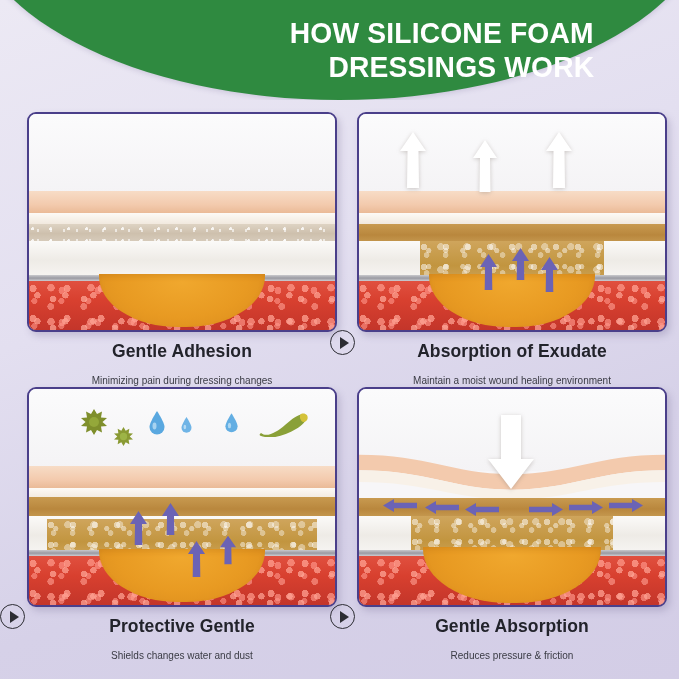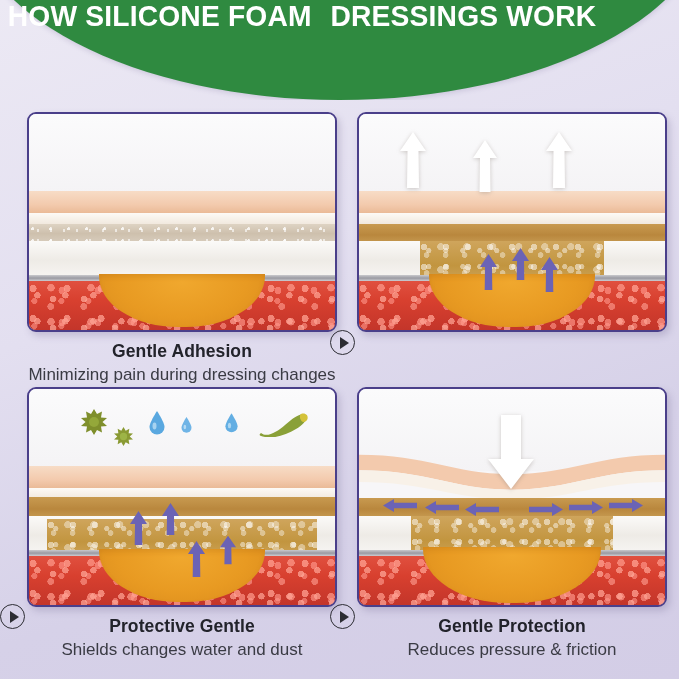--- a/index.html
+++ b/index.html
@@ -20,21 +20,21 @@
     overflow:hidden; pointer-events:none;
   }
   .banner{
     position:absolute; left:0; top:0; width:747px; height:196px;
     background:#2f8a40;
     border-radius:0 0 50% 50%/0 0 100% 100%;
     box-shadow:0 2px 5px rgba(90,80,130,.18);
   }
   .banner-text{
     position:absolute; top:0; left:0; width:603px; height:100px;
-    display:flex; align-items:flex-start; justify-content:center;
+    display:flex; flex-direction:column; align-items:flex-end; justify-content:center;
     gap:1px; z-index:5;
   }
   .banner-text div{
     color:#ffffff; font-weight:bold; font-size:30px; letter-spacing:.2px;
     font-family:"Liberation Sans", sans-serif;
     transform:scaleX(.94); line-height:1.08;
     text-align:center; white-space:nowrap;
   }
   
   .grid{
@@ -110,21 +110,21 @@
   .parrow{ position:absolute; }
   
   .germ{ position:absolute; }
   
   .cap{ width:310px; text-align:center; margin-top:9px; }
   .cap .t{
     font-size:17.5px; font-weight:bold; color:#22232b;
     letter-spacing:.1px; line-height:1.25;
   }
   .cap .s{
-    font-size:17px; color:#3a3b44; margin-top:1px; line-height:1.25;
+    font-size:10px; color:#3a3b44; margin-top:12px; line-height:1.25;
   }
   
   .conn{
     position:absolute; width:25px; height:25px; border-radius:50%;
     border:1.6px solid #2c2c33; background:rgba(255,255,255,.0);
     display:flex; align-items:center; justify-content:center; z-index:8;
   }
   .conn .tri{
     width:0; height:0;
     border-left:9px solid #2c2c33;
@@ -196,20 +196,24 @@
         <svg class="parrow" style="left:120px;top:140px;width:19px;height:36px;" viewBox="0 0 19 36">
           <path d="M9.5 0 L18 13 L13 13 L13.3 36 L5.7 36 L6 13 L1 13 Z" fill="#6b63b5"></path>
         </svg>
         <svg class="parrow" style="left:152px;top:134px;width:19px;height:32px;" viewBox="0 0 19 32">
           <path d="M9.5 0 L18 13 L13 13 L13.3 32 L5.7 32 L6 13 L1 13 Z" fill="#6b63b5"></path>
         </svg>
         <svg class="parrow" style="left:181px;top:143px;width:19px;height:35px;" viewBox="0 0 19 35">
           <path d="M9.5 0 L18 13 L13 13 L13.3 35 L5.7 35 L6 13 L1 13 Z" fill="#6b63b5"></path>
         </svg>
       </div>
+      <div class="cap">
+        <div class="t">Absorption of Exudate</div>
+        <div class="s">Maintain a moist wound healing environment</div>
+      </div>
     </div>
 
     <div class="cell c3">
       <div class="panel">
         <div class="lay air"></div>
         <div class="lay skin"></div>
         <div class="lay subskin"></div>
         <div class="exu-band" style="top:50%;height:10%;"></div>
         <div class="lay foam"></div>
         <div class="exu-foam" style="left:6%;top:60%;width:88%;height:18%;"></div>
@@ -296,21 +300,21 @@
           <path d="M34 6.5 L23 0 L23 3.7 L0 3.7 L0 9.3 L23 9.3 L23 13 Z" fill="#6b63b5"></path>
         </svg>
         <svg class="parrow" style="left:210px;top:112px;width:34px;height:13px;" viewBox="0 0 34 13">
           <path d="M34 6.5 L23 0 L23 3.7 L0 3.7 L0 9.3 L23 9.3 L23 13 Z" fill="#6b63b5"></path>
         </svg>
         <svg class="parrow" style="left:250px;top:110px;width:34px;height:13px;" viewBox="0 0 34 13">
           <path d="M34 6.5 L23 0 L23 3.7 L0 3.7 L0 9.3 L23 9.3 L23 13 Z" fill="#6b63b5"></path>
         </svg>
       </div>
       <div class="cap">
-        <div class="t">Gentle Protection</div>
+        <div class="t">Gentle Absorption</div>
         <div class="s">Reduces pressure &amp; friction</div>
       </div>
     </div>
 
     <div class="conn k1">
       <span class="tri"></span>
     </div>
     <div class="conn k2">
       <span class="tri"></span>
     </div>

